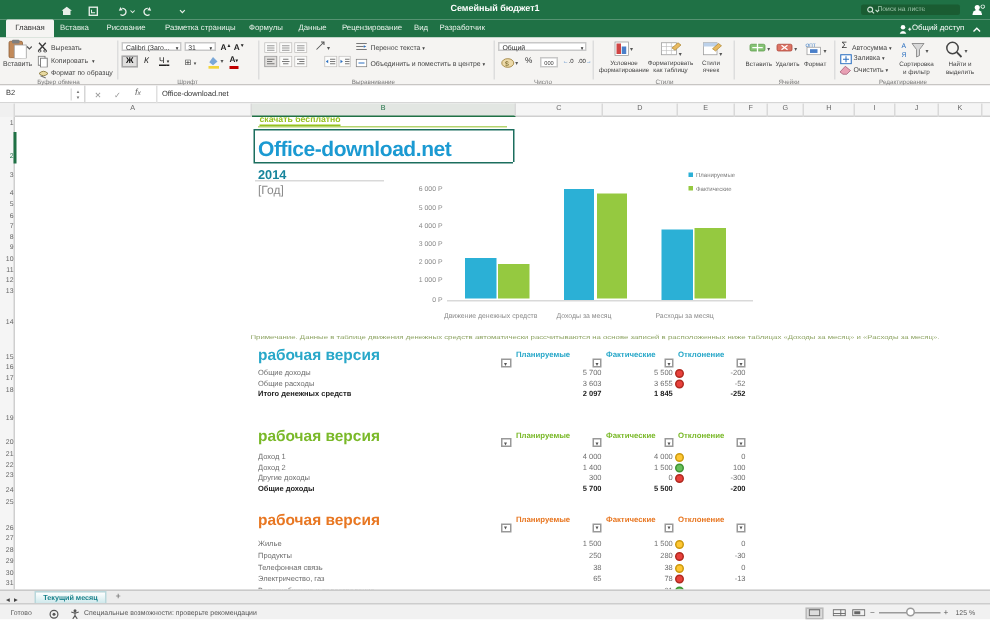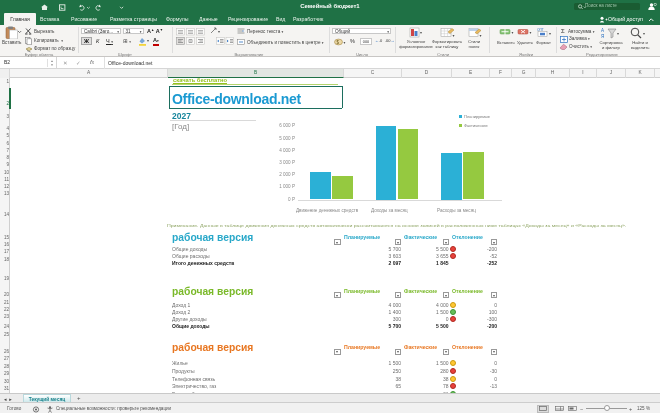--- a/index.html
+++ b/index.html
@@ -326,21 +326,21 @@
 
   <div class="abs" style="left:9px;top:10px;width:1.5px;height:21.5px;background:#1f7145;"></div>
 
   <div class="abs" style="left:172px;top:6.3px;width:166px;height:0.9px;background:#b5d56e;"></div>
   <div class="abs" style="left:173px;top:-0.7px;font-size:5.8px;font-weight:bold;color:#96c11f;border-bottom:0.8px solid #96c11f;">скачать бесплатно</div>
 
   <div class="abs" style="left:169px;top:8.5px;width:174px;height:23px;border:1.6px solid #1c6e5e;background:#fff;"></div>
   <div class="abs" style="left:172px;top:13px;font-size:14px;font-weight:bold;color:#1b9ad2;letter-spacing:-0.3px;">Office-download.net</div>
   <div class="abs" style="left:341.5px;top:30.2px;width:2.6px;height:2.6px;background:#1f7145;border:0.5px solid #fff;"></div>
 
-  <div class="abs" style="left:172px;top:33px;font-size:8.5px;font-weight:bold;color:#17859c;">2027</div>
+  <div class="abs" style="left:172px;top:33px;font-size:8.5px;font-weight:bold;color:#17859c;">2014</div>
   <div class="abs" style="left:170px;top:42px;width:86px;height:1px;background:#d9d9d9;"></div>
   <div class="abs" style="left:172px;top:44.5px;font-size:8px;color:#8a8a8a;">[Год]</div>
 
   <div class="num" style="left:260px;top:45.9px;width:35px;color:#8a8a8a;font-size:4.6px;">6 000 Р</div>
   <div class="num" style="left:260px;top:58.1px;width:35px;color:#8a8a8a;font-size:4.6px;">5 000 Р</div>
   <div class="num" style="left:260px;top:70.3px;width:35px;color:#8a8a8a;font-size:4.6px;">4 000 Р</div>
   <div class="num" style="left:260px;top:82.5px;width:35px;color:#8a8a8a;font-size:4.6px;">3 000 Р</div>
   <div class="num" style="left:260px;top:94.7px;width:35px;color:#8a8a8a;font-size:4.6px;">2 000 Р</div>
   <div class="num" style="left:260px;top:106.9px;width:35px;color:#8a8a8a;font-size:4.6px;">1 000 Р</div>
   <div class="num" style="left:260px;top:119.1px;width:35px;color:#8a8a8a;font-size:4.6px;">0 Р</div>

